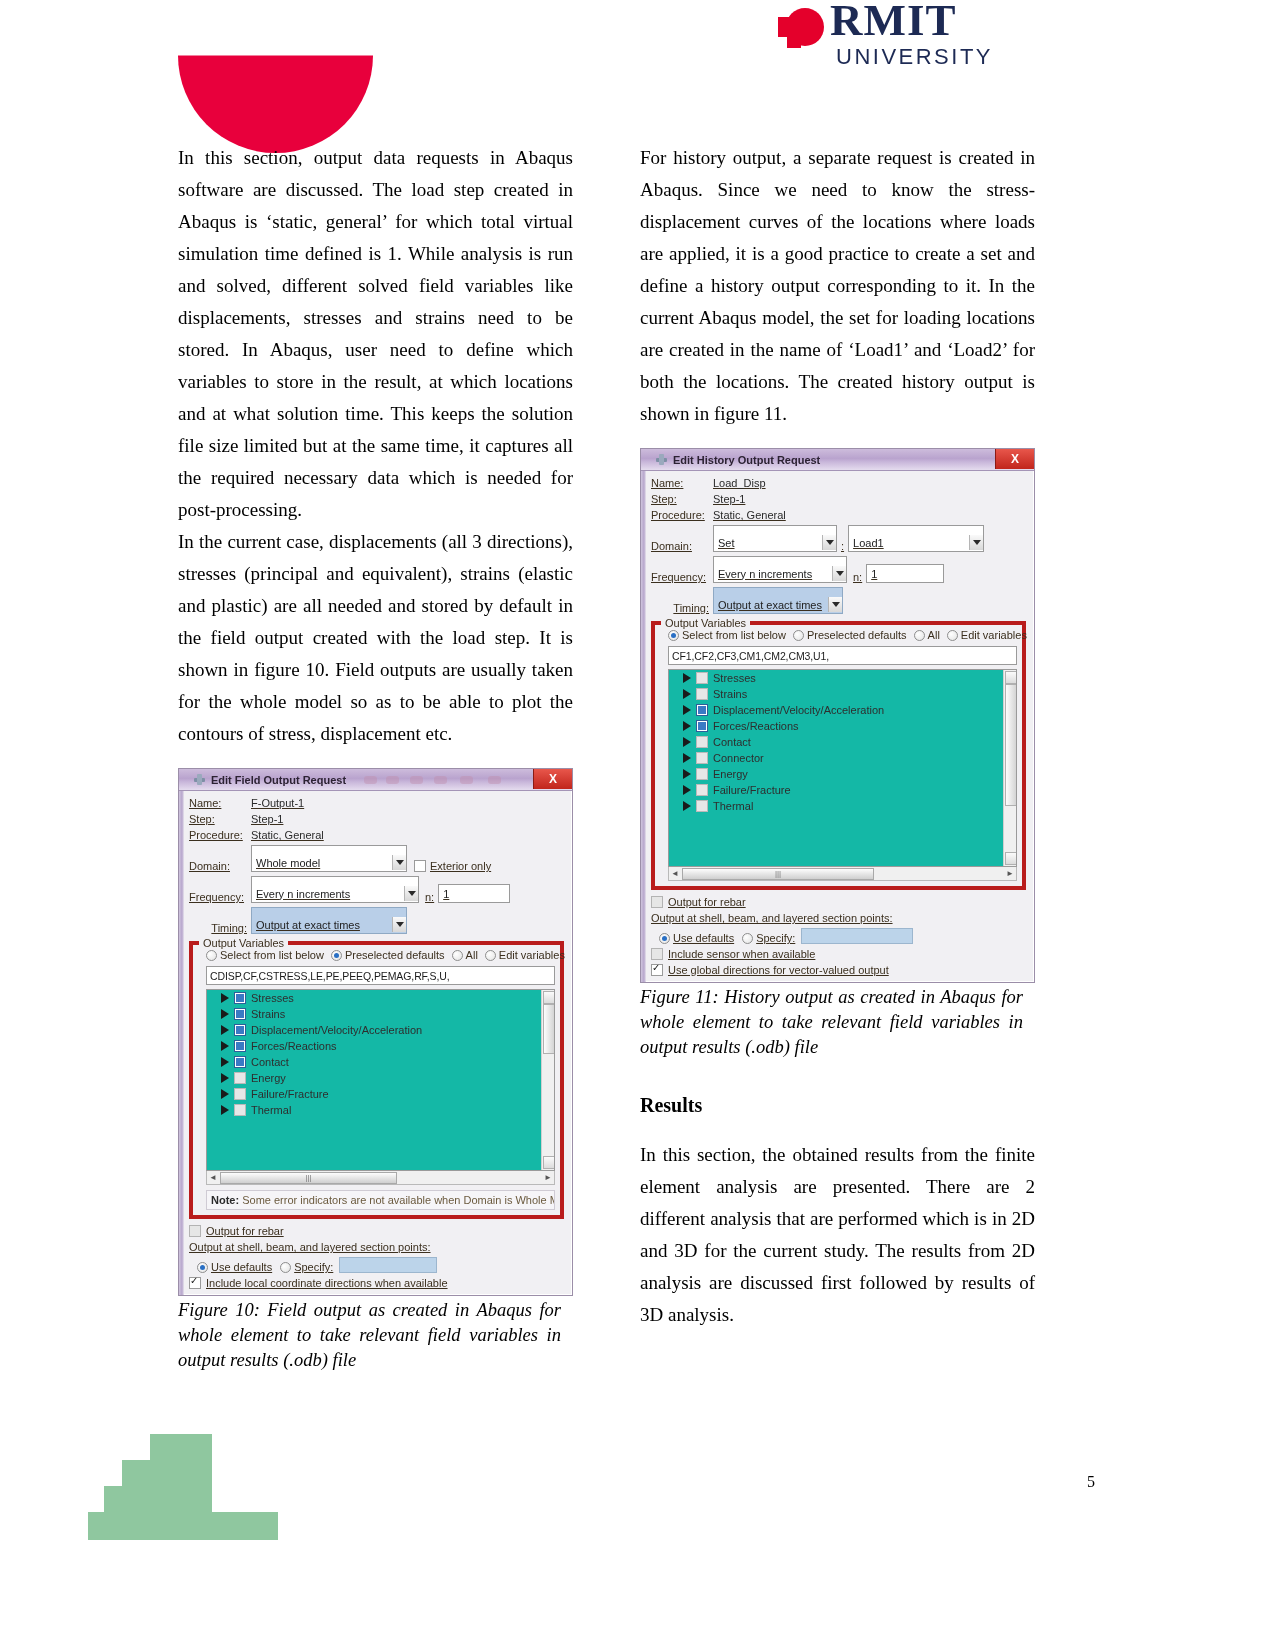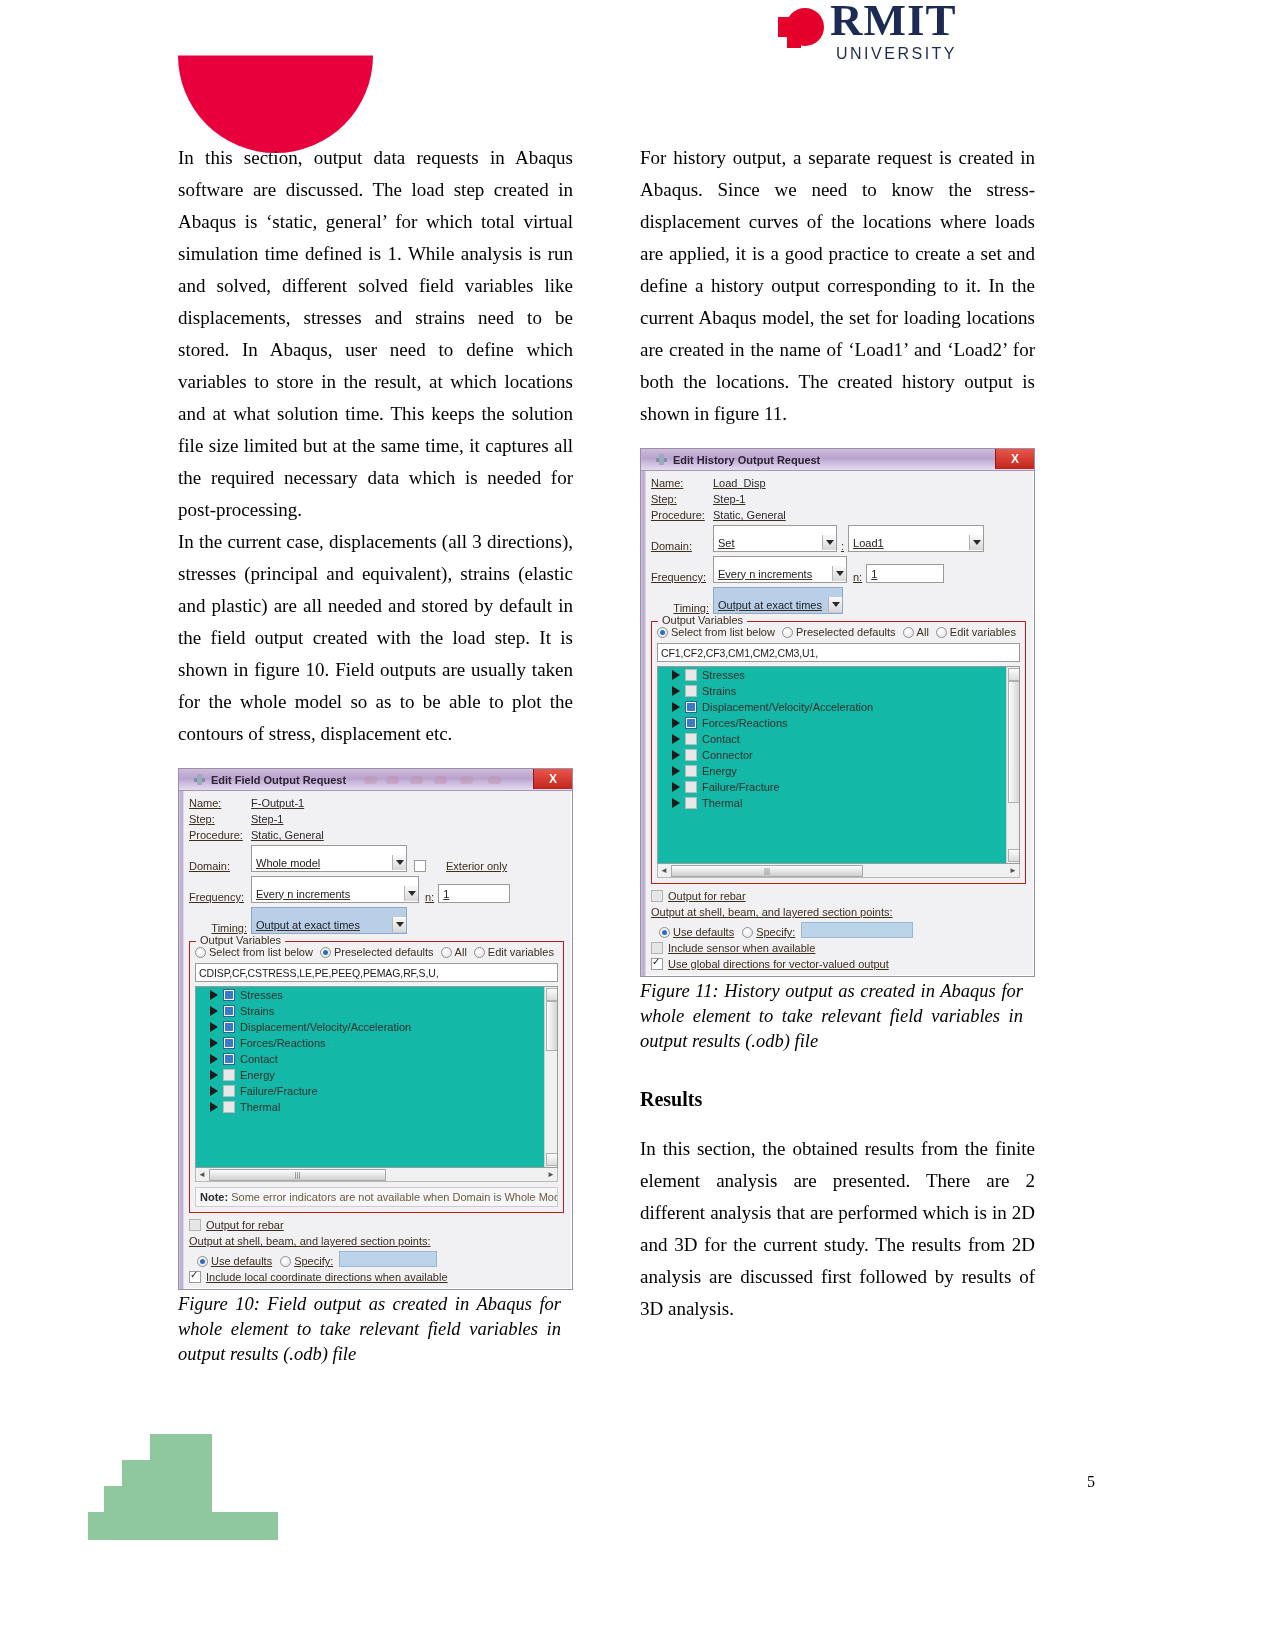--- a/index.html
+++ b/index.html
@@ -41,21 +41,21 @@
   }
   .rmit-word {
     position:absolute; left:52px; top:-4px;
     font-family:"Liberation Serif", serif;
     font-size:45px; font-weight:700; letter-spacing:1px;
     color:#1d2a54; line-height:1;
   }
   .rmit-sub {
     position:absolute; left:58px; top:44px;
     font-family:"Liberation Sans", sans-serif;
-    font-size:16px; font-weight:400; letter-spacing:2.5px;
+    font-size:22px; font-weight:400; letter-spacing:2.5px;
     color:#1d2a54; line-height:1;
   }
 
   
   .footer-steps { position:absolute; left:88px; top:1434px; width:200px; height:100px; }
   .footer-steps i { position:absolute; background:#8fc79f; display:block; }
   .fs1 { left:62px; top:0px;  width:62px; height:26px; }
   .fs2 { left:34px; top:26px; width:90px; height:26px; }
   .fs3 { left:16px; top:52px; width:108px;height:26px; }
   .fs4 { left:0px;  top:78px; width:190px;height:28px; }
@@ -168,21 +168,21 @@
   .combo .arrow::after {
     content:""; border-left:4px solid transparent; border-right:4px solid transparent;
     border-top:5px solid #2a2a2a;
   }
   .combo.sel { background:#b9cfe8; border:1px solid #8fa9c4; }
   .txtbox {
     height:17px; border:1px solid #9a9a9a; background:#fff;
     font-size:11px; display:flex; align-items:center; padding-left:4px; color:#222;
   }
   .group {
-    border:1px solid #b91c1c; margin-top:7px; padding:4px 5px 5px 5px; position:relative;
+    border:4px solid #b91c1c; margin-top:7px; padding:4px 5px 5px 13px; position:relative;
   }
   .group > .gtitle {
     position:absolute; top:-8px; left:6px; background:#f1f0f3; padding:0 4px;
     font-size:11px; color:#3b2f1e;
   }
   .radios { display:flex; align-items:center; gap:7px; font-size:11px; flex-wrap:nowrap; }
   .radio { display:flex; align-items:center; gap:3px; white-space:nowrap; }
   .rdot {
     width:9px; height:9px; border-radius:50%; border:1px solid #8e8e8e;
     background:radial-gradient(circle at 35% 35%, #ffffff, #e2e2e2);
@@ -310,21 +310,21 @@
             <span class="lbl lbl-w">Procedure:</span>
             <span class="val">Static, General</span>
           </div>
 
           <div class="row">
             <span class="lbl lbl-w">Domain:</span>
             <span class="combo" style="width:150px">
               <span>Whole model</span>
               <span class="arrow"></span>
             </span>
-            <span style="display:flex;align-items:center;gap:20px;margin-left:7px;">
+            <span style="display:flex;align-items:center;gap:4px;margin-left:7px;">
               <span class="chk"></span>
               <span class="smalltxt">Exterior only</span>
             </span>
           </div>
 
           <div class="row">
             <span class="lbl lbl-w">Frequency:</span>
             <span class="combo" style="width:162px">
               <span>Every n increments</span>
               <span class="arrow"></span>

